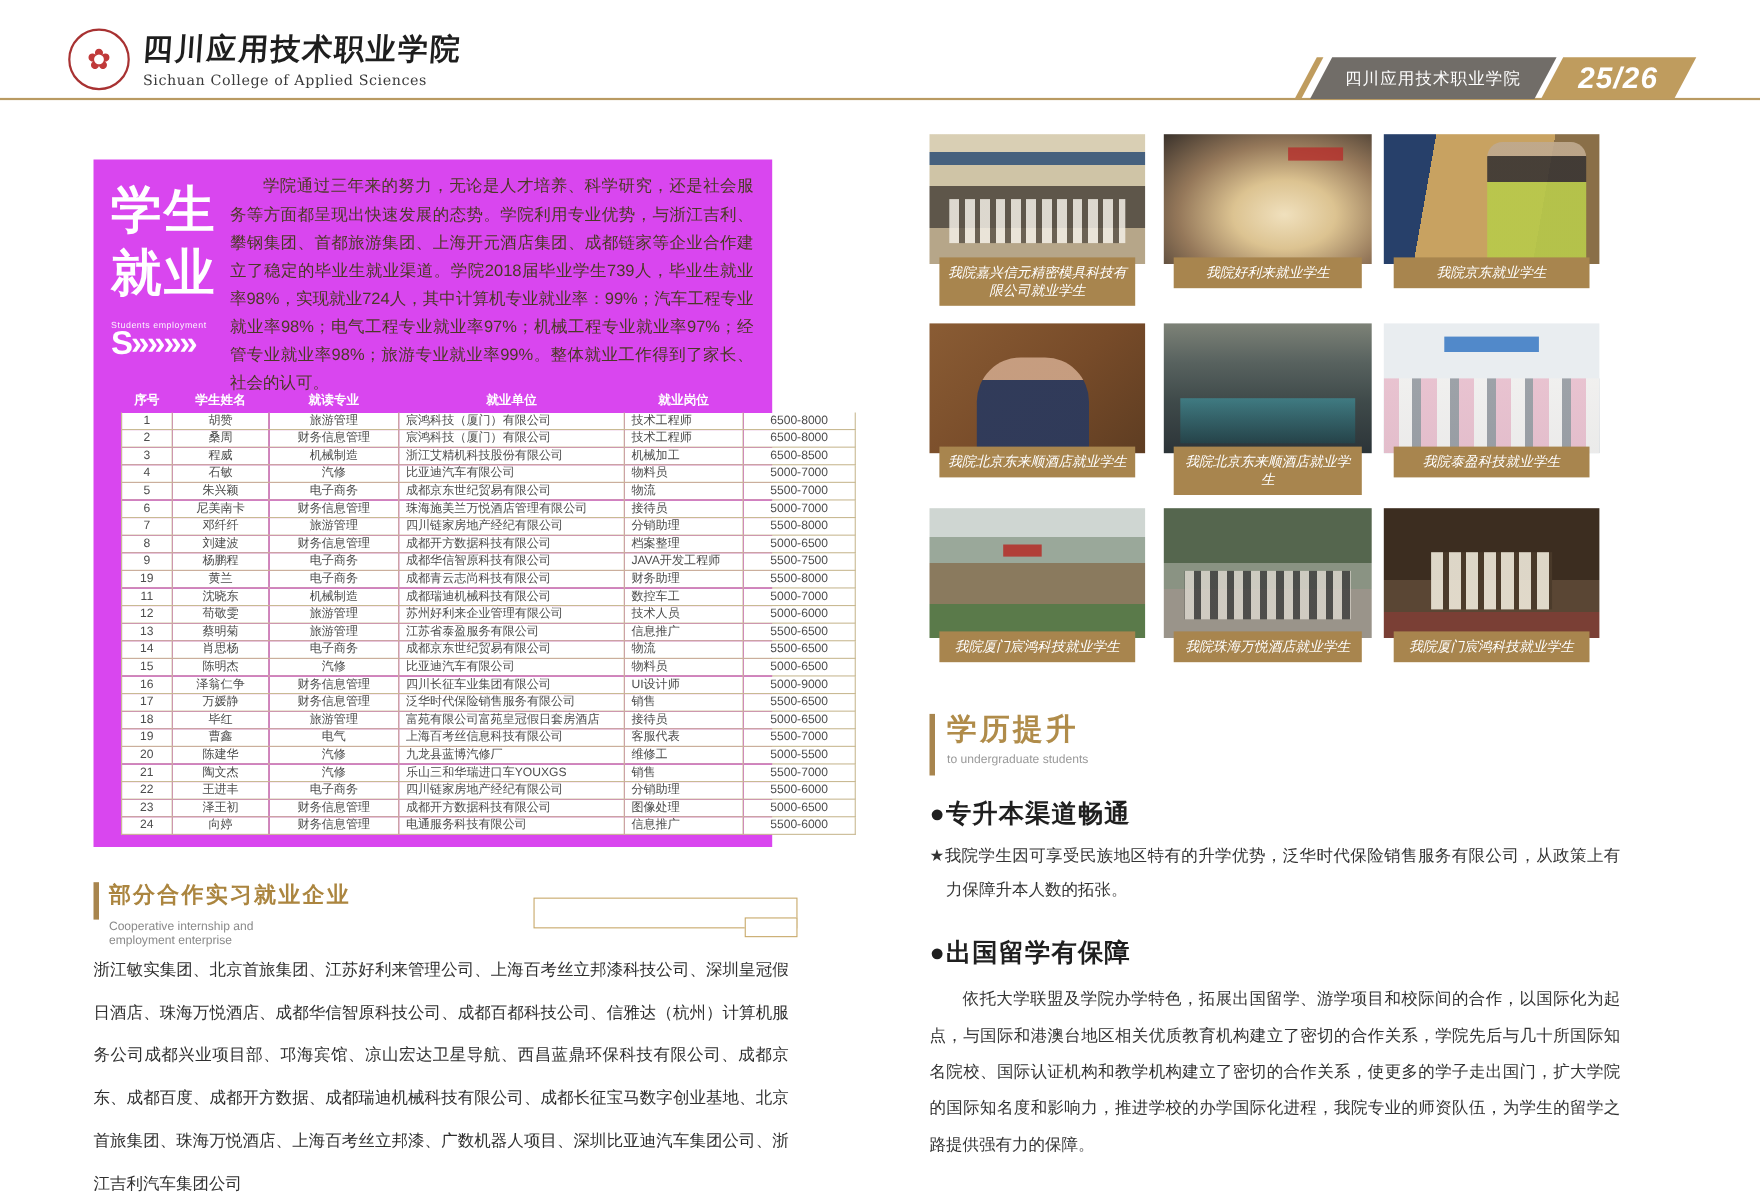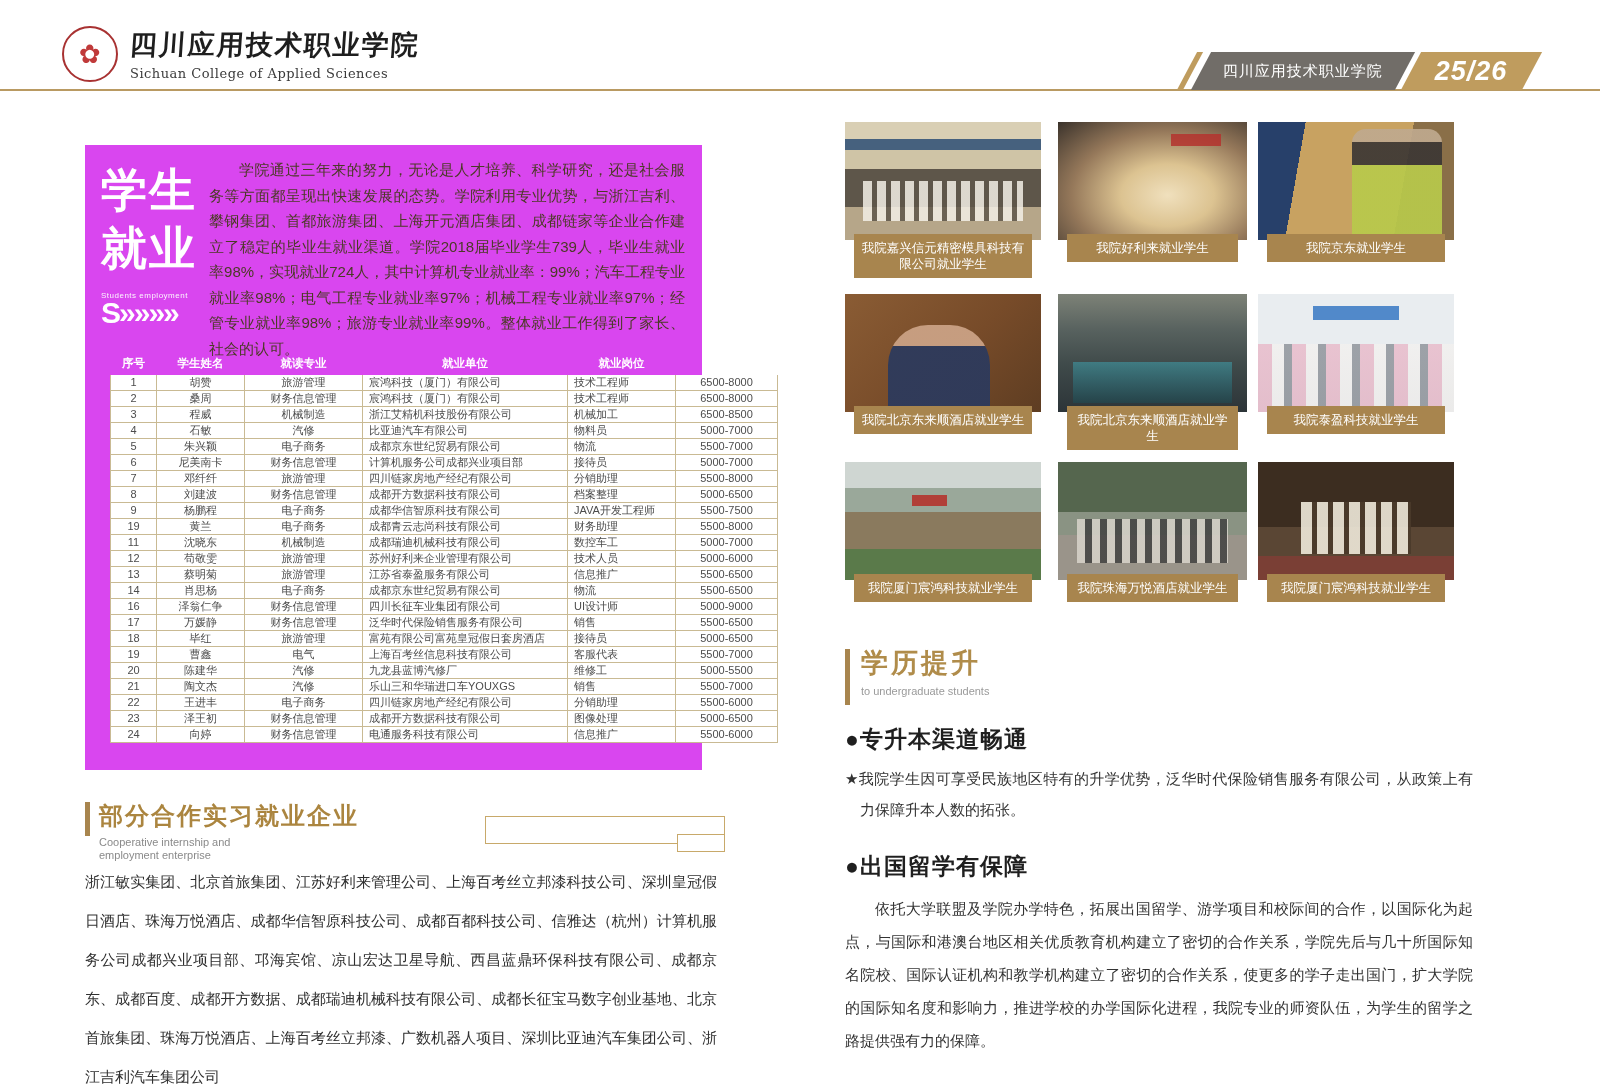--- a/index.html
+++ b/index.html
@@ -33,28 +33,28 @@
 
   table.emp-table{position:absolute;left:25px;top:207px;width:567px;border-collapse:collapse;table-layout:fixed;background:transparent;}
   .emp-table th{color:#fff;font-size:11.5px;font-weight:bold;height:21px;padding:0 4px;border:1px solid rgba(255,255,255,0.0);}
   .emp-table td{background:#fff;border:1px solid #c9ba93;font-size:11px;color:#4c4c4c;height:15px;line-height:13px;padding:0 6px;white-space:nowrap;overflow:hidden;}
   .emp-table td.c0,.emp-table td.c1,.emp-table td.c2,.emp-table td.c5{text-align:center;}
   .emp-table td.c3,.emp-table td.c4{text-align:left;}
 
   
   .partners-header{position:absolute;left:85px;top:800px;width:640px;}
   .partners-bar{position:absolute;left:0;top:2px;width:5px;height:34px;background:#a8854e;}
-  .partners-title{position:absolute;left:14px;top:0;font-size:24px;font-weight:bold;color:#ab853f;letter-spacing:2px;white-space:nowrap;text-align:right;}
+  .partners-title{position:absolute;left:14px;top:0;font-size:20px;font-weight:bold;color:#ab853f;letter-spacing:2px;white-space:nowrap;text-align:right;}
   .partners-deco1{position:absolute;left:400px;top:16px;width:238px;height:26px;border:1px solid #c8a96a;}
   .partners-deco2{position:absolute;left:592px;top:34px;width:46px;height:16px;border:1px solid #c8a96a;background:#fff;}
   .partners-en{position:absolute;left:14px;top:36px;font-size:11px;line-height:13px;color:#8a8a8a;}
   .partners-text{position:absolute;left:85px;top:862px;width:632px;font-size:15px;line-height:39px;color:#2f2f2f;text-align:justify;}
 
   
-  .pcell{position:absolute;}
+  .pcell{position:absolute;font-style:italic;}
   .pc-r1{top:122px;} .pc-r2{top:294px;} .pc-r3{top:462px;}
   .pc-c1{left:845px;width:196px;} .pc-c2{left:1058px;width:189px;} .pc-c3{left:1258px;width:196px;}
   .photo{width:100%;height:118px;position:relative;overflow:hidden;background:#bbb;}
   .caption{position:relative;margin:-6px auto 0;width:calc(100% - 18px);background:#a8854e;color:#fff;font-size:12.5px;line-height:16px;text-align:center;padding:6px 6px;box-sizing:border-box;}
 
   
   .ph1{background:linear-gradient(180deg,#d9cfb4 0%,#d9cfb4 14%,#46617e 14%,#46617e 24%,#cfc4a6 24%,#cfc4a6 40%,#5e564a 40%,#5e564a 72%,#b6a689 72%,#b6a689 100%);}
   .ph1::after{content:"";position:absolute;left:9%;right:9%;bottom:16%;height:34%;background:repeating-linear-gradient(90deg,#f3efe6 0 9px,#5e564a 9px 14px);opacity:.85;}
   .ph2{background:radial-gradient(ellipse at 58% 62%,#f0e0bd 0%,#dcc391 30%,#95785a 62%,#3a322b 100%);}
   .ph2::after{content:"";position:absolute;right:14%;top:10%;width:26%;height:10%;background:#b4332e;opacity:.85;}
@@ -173,21 +173,21 @@
             <td class="c1">朱兴颖</td>
             <td class="c2">电子商务</td>
             <td class="c3">成都京东世纪贸易有限公司</td>
             <td class="c4">物流</td>
             <td class="c5">5500-7000</td>
           </tr>
           <tr>
             <td class="c0">6</td>
             <td class="c1">尼美南卡</td>
             <td class="c2">财务信息管理</td>
-            <td class="c3">计算机服务公司成都兴业项目部</td>
+            <td class="c3">珠海施美兰万悦酒店管理有限公司</td>
             <td class="c4">接待员</td>
             <td class="c5">5000-7000</td>
           </tr>
           <tr>
             <td class="c0">7</td>
             <td class="c1">邓纤纤</td>
             <td class="c2">旅游管理</td>
             <td class="c3">四川链家房地产经纪有限公司</td>
             <td class="c4">分销助理</td>
             <td class="c5">5500-8000</td>
@@ -240,20 +240,28 @@
             <td class="c4">信息推广</td>
             <td class="c5">5500-6500</td>
           </tr>
           <tr>
             <td class="c0">14</td>
             <td class="c1">肖思杨</td>
             <td class="c2">电子商务</td>
             <td class="c3">成都京东世纪贸易有限公司</td>
             <td class="c4">物流</td>
             <td class="c5">5500-6500</td>
+          </tr>
+          <tr>
+            <td class="c0">15</td>
+            <td class="c1">陈明杰</td>
+            <td class="c2">汽修</td>
+            <td class="c3">比亚迪汽车有限公司</td>
+            <td class="c4">物料员</td>
+            <td class="c5">5000-6500</td>
           </tr>
           <tr>
             <td class="c0">16</td>
             <td class="c1">泽翁仁争</td>
             <td class="c2">财务信息管理</td>
             <td class="c3">四川长征车业集团有限公司</td>
             <td class="c4">UI设计师</td>
             <td class="c5">5000-9000</td>
           </tr>
           <tr>

